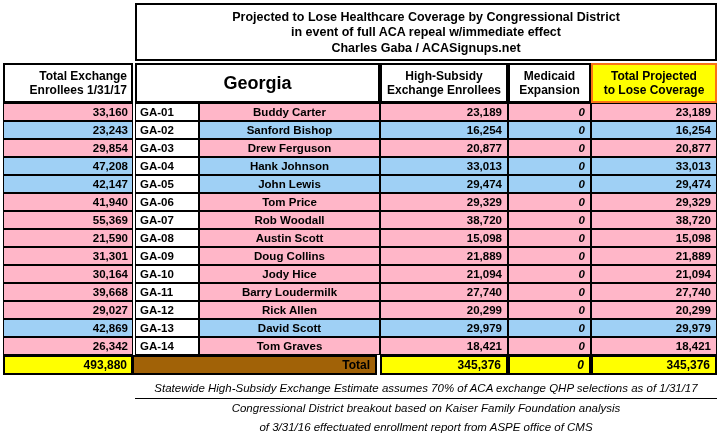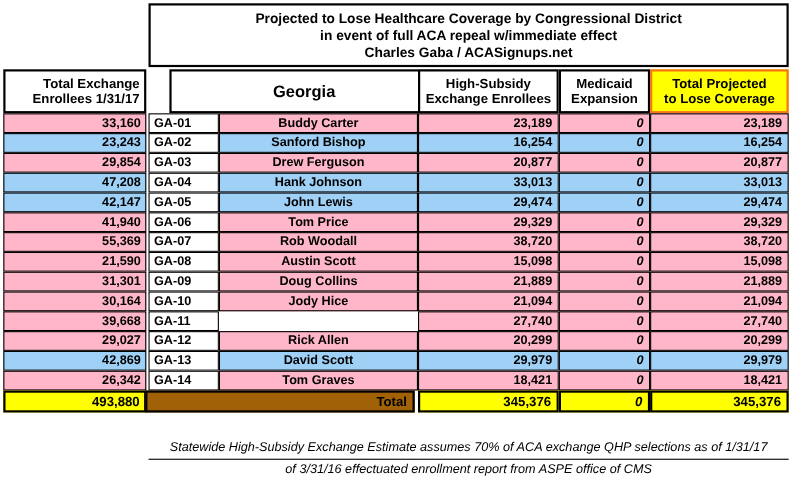--- a/index.html
+++ b/index.html
@@ -70,24 +70,23 @@
     position: absolute;
     left: 135px;
     top: 63px;
     width: 245px;
     height: 40px;
     border: 2px solid #000;
     box-sizing: border-box;
     display: flex;
     align-items: center;
     justify-content: center;
-    font-size: 15px;
+    font-size: 18px;
     font-weight: bold;
     background: #fff;
-    margin-left: 19px;
   }
   .hdr-hse {
     position: absolute;
     left: 380px;
     top: 63px;
     width: 128px;
     height: 40px;
     border: 2px solid #000;
     box-sizing: border-box;
     display: flex;
@@ -355,20 +354,21 @@
         <div class="cell c-enroll pink">30,164</div>
         <div class="cell c-dist white">GA-10</div>
         <div class="cell c-rep pink">Jody Hice</div>
         <div class="cell c-hse pink">21,094</div>
         <div class="cell c-medicaid pink">0</div>
         <div class="cell c-total pink">21,094</div>
       </div>
       <div class="row">
         <div class="cell c-enroll pink">39,668</div>
         <div class="cell c-dist white">GA-11</div>
+        <div class="cell c-rep pink">Barry Loudermilk</div>
         <div class="cell c-hse pink">27,740</div>
         <div class="cell c-medicaid pink">0</div>
         <div class="cell c-total pink">27,740</div>
       </div>
       <div class="row">
         <div class="cell c-enroll pink">29,027</div>
         <div class="cell c-dist white">GA-12</div>
         <div class="cell c-rep pink">Rick Allen</div>
         <div class="cell c-hse pink">20,299</div>
         <div class="cell c-medicaid pink">0</div>
@@ -396,16 +396,17 @@
     <div class="cell c-enroll yellow">493,880</div>
     <div class="cell c-label">Total</div>
     <div class="cell c-hse yellow">345,376</div>
     <div class="cell c-medicaid yellow">0</div>
     <div class="cell c-total yellow">345,376</div>
   </div>
 
   <div class="notes">
     <div class="note">Statewide High-Subsidy Exchange Estimate assumes 70% of ACA exchange QHP selections as of 1/31/17</div>
     <div class="note-sep"></div>
+    <div class="note">Congressional District breakout based on Kaiser Family Foundation analysis</div>
     <div class="note">of 3/31/16 effectuated enrollment report from ASPE office of CMS</div>
   </div>
 
 </div>
 
 </body></html>

